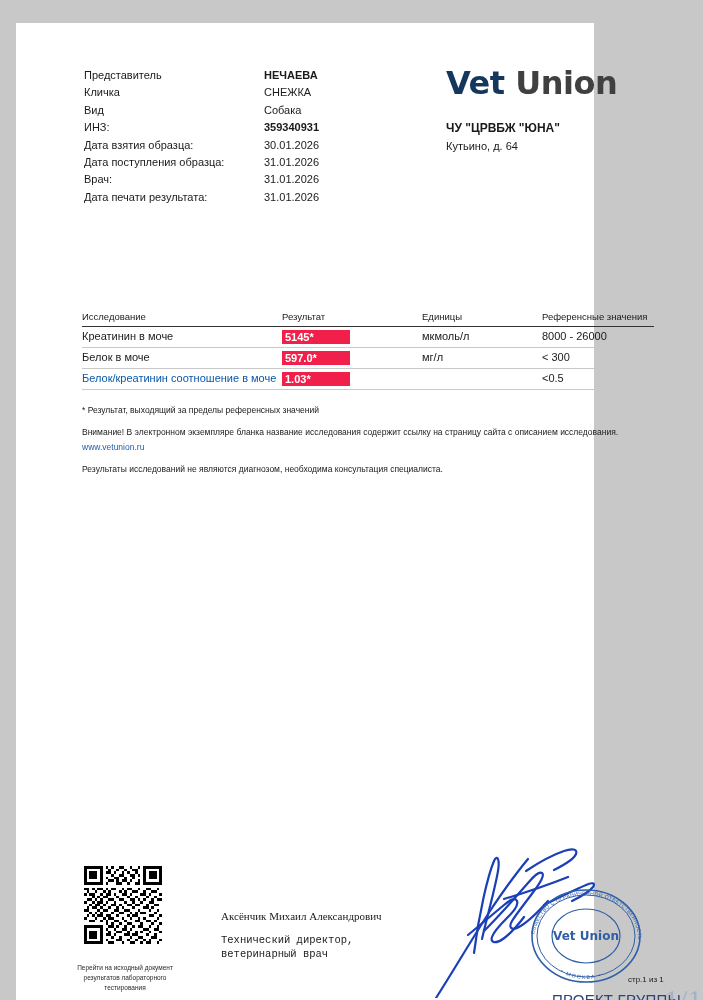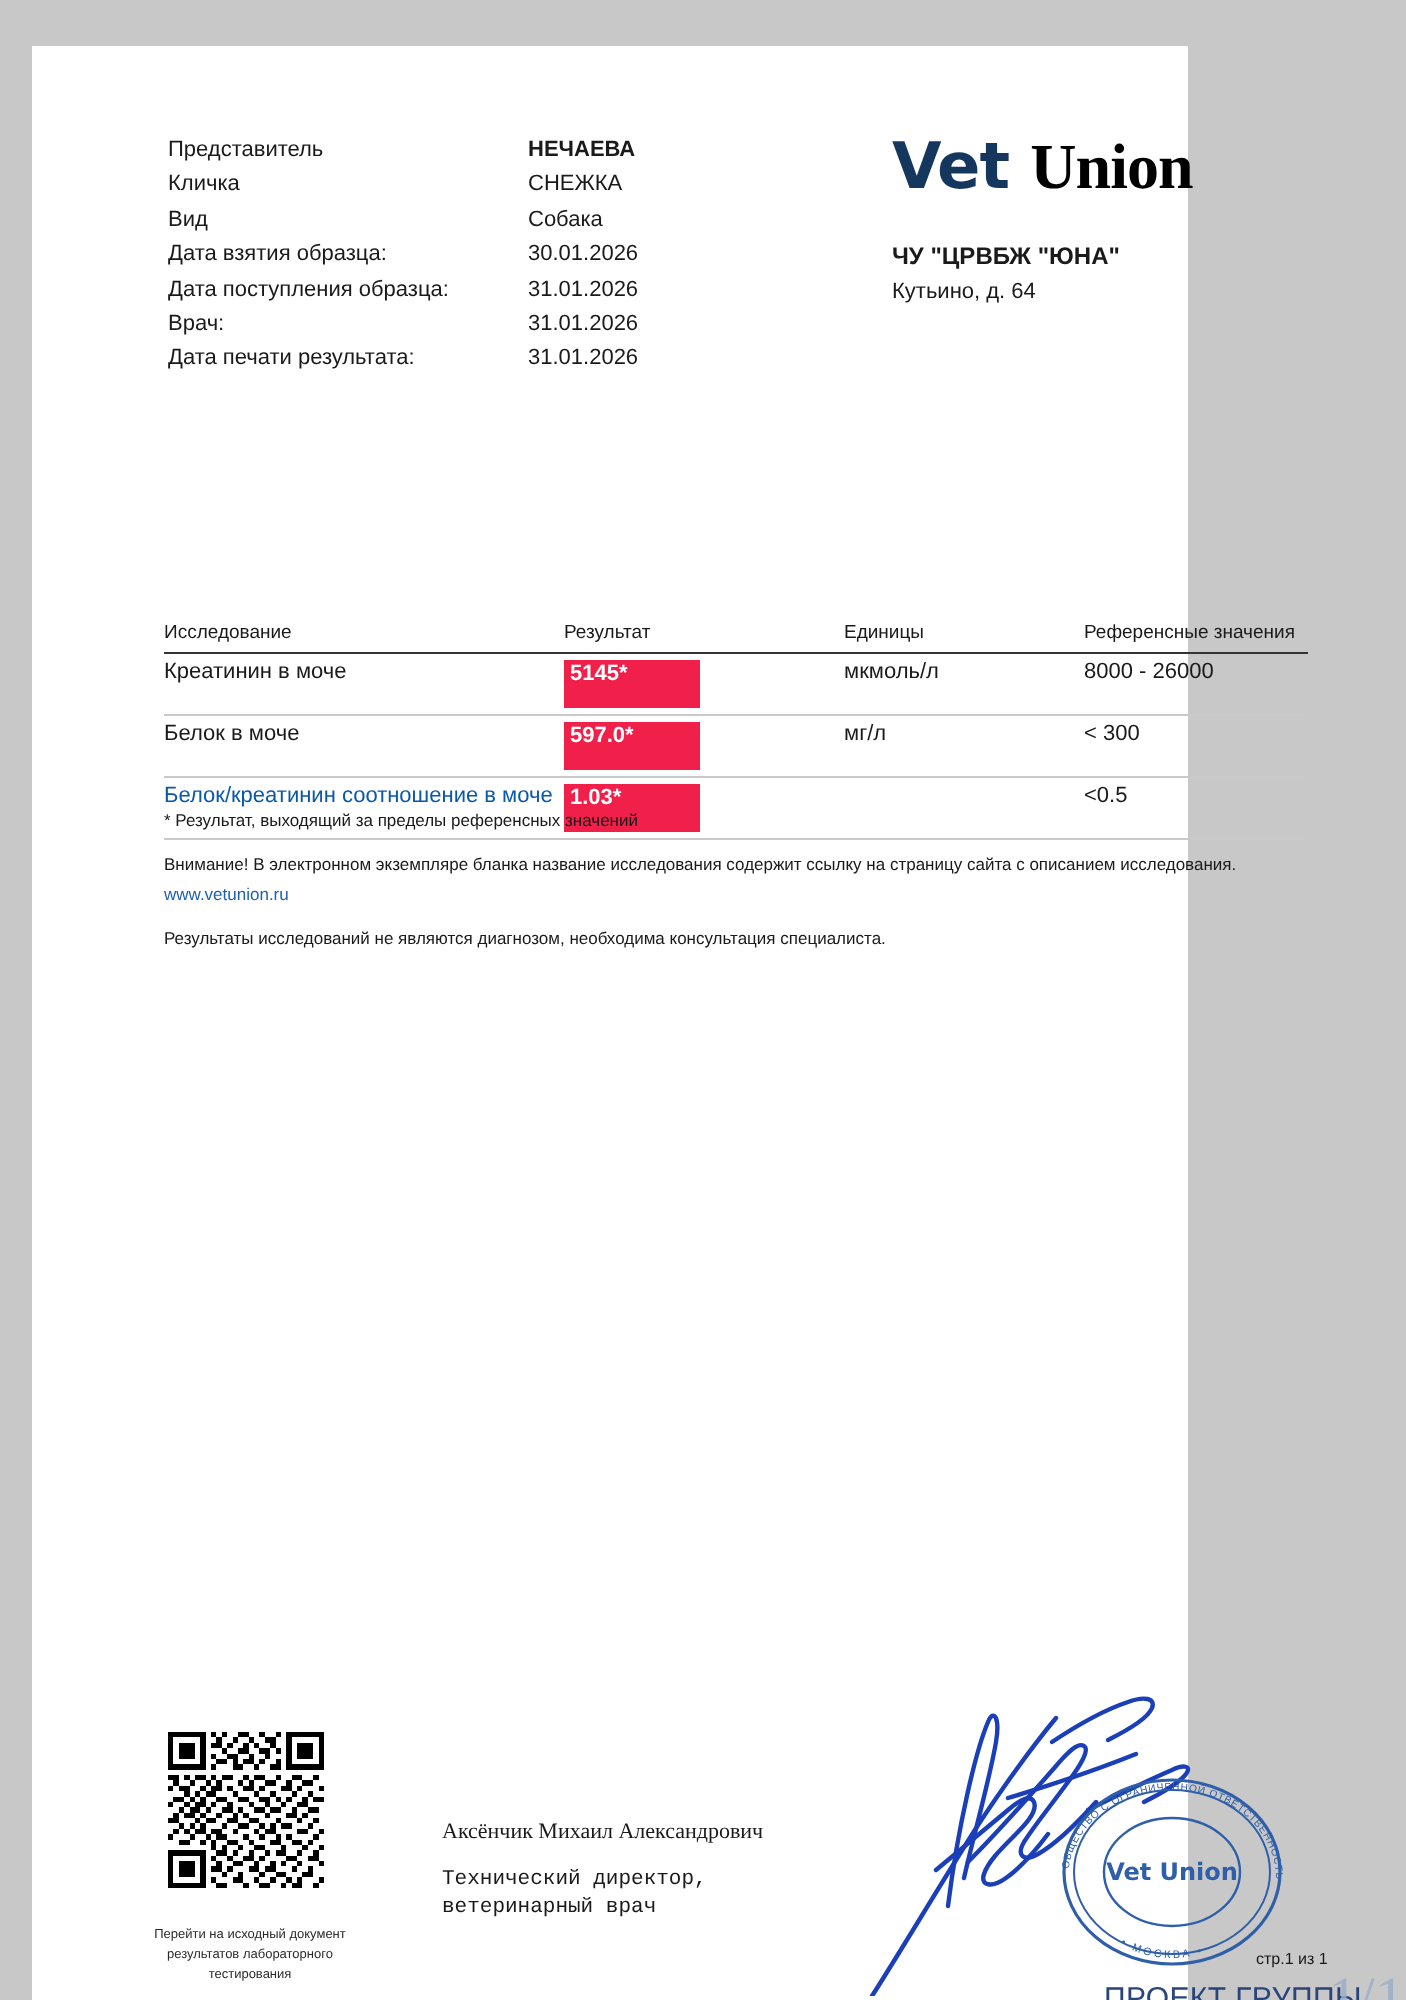--- a/index.html
+++ b/index.html
@@ -66,21 +66,21 @@
   .logo {
     position: absolute;
     left: 430px;
     top: 41px;
     font-size: 32px;
     font-weight: bold;
     color: #15375e;
     letter-spacing: -0.5px;
     font-family: "DejaVu Sans", sans-serif;
   }
-  .logo .union { color: #000000; font-family: Liberation Serif, serif; }
+  .logo .union { color: #404040; }
   .clinic-name {
     position: absolute;
     left: 430px;
     top: 98px;
     font-size: 12px;
     font-weight: bold;
     color: #1a1a1a;
   }
   .clinic-addr {
     position: absolute;
@@ -122,21 +122,21 @@
   .col-units { width: 120px; }
   .col-ref { width: 112px; }
   .name-link {
     color: #0a58a8;
   }
   .highlight {
     display: inline-block;
     background: #f0204a;
     color: #ffffff;
     font-weight: bold;
-    padding: 1px 4px 11px 3px;
+    padding: 1px 4px 1px 3px;
     min-width: 68px;
     box-sizing: border-box;
   }
   .units { padding-left: 0; }
 
   
   .notes {
     position: absolute;
     left: 66px;
     top: 381px;
@@ -244,20 +244,24 @@
         <div class="info-label">Представитель</div>
         <div class="info-value bold">НЕЧАЕВА</div>
       </div>
       <div class="info-row">
         <div class="info-label">Кличка</div>
         <div class="info-value">СНЕЖКА</div>
       </div>
       <div class="info-row">
         <div class="info-label">Вид</div>
         <div class="info-value">Собака</div>
+      </div>
+      <div class="info-row">
+        <div class="info-label">ИНЗ:</div>
+        <div class="info-value bold">359340931</div>
       </div>
       <div class="info-row">
         <div class="info-label">Дата взятия образца:</div>
         <div class="info-value">30.01.2026</div>
       </div>
       <div class="info-row">
         <div class="info-label">Дата поступления образца:</div>
         <div class="info-value">31.01.2026</div>
       </div>
       <div class="info-row">

